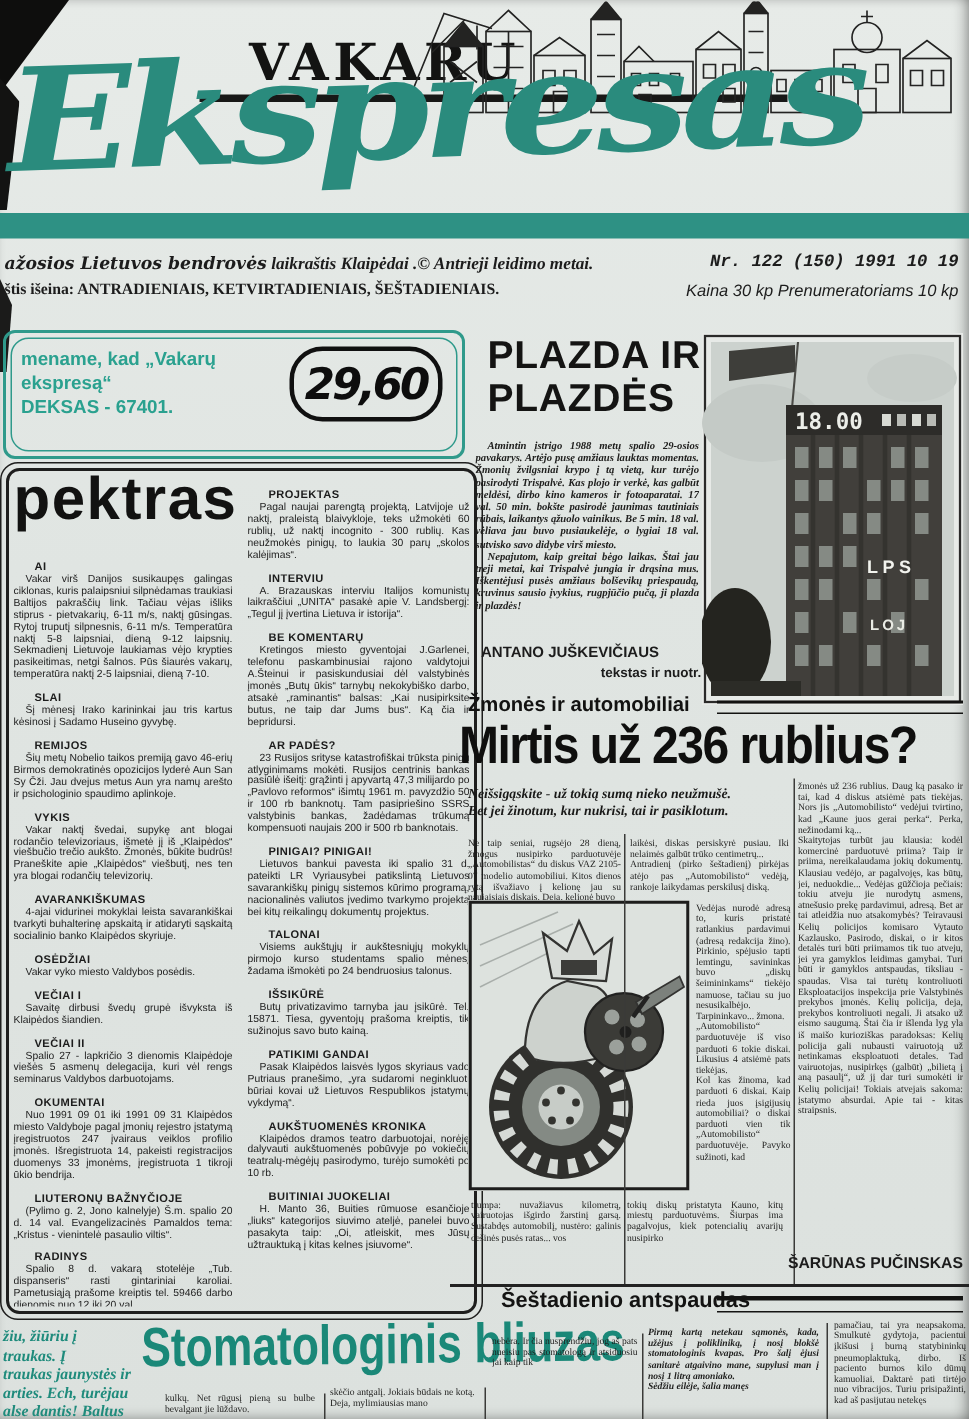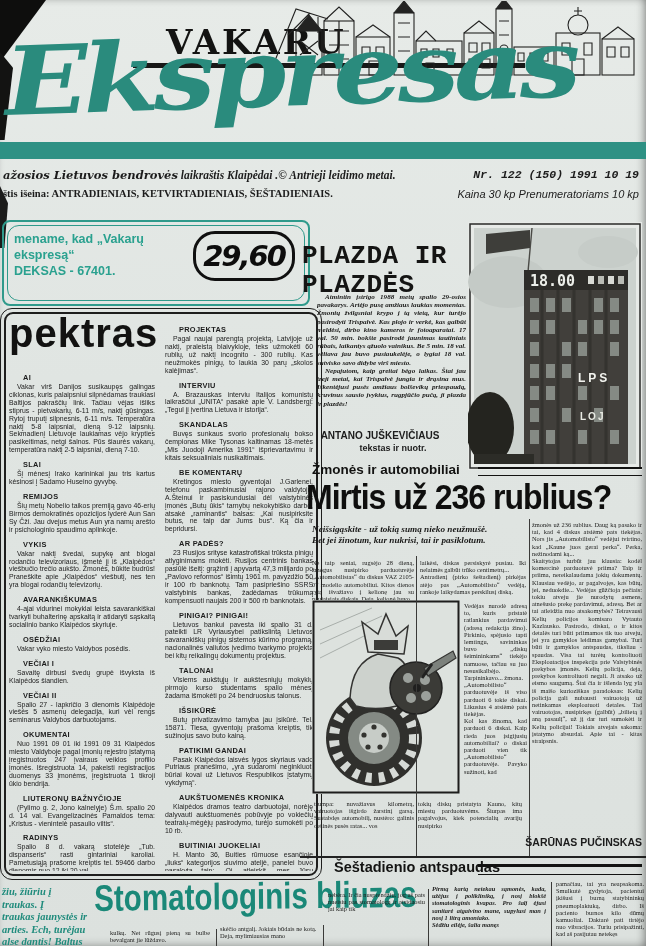--- a/index.html
+++ b/index.html
@@ -36,27 +36,27 @@
   
   .spkbox{left:0;top:308px;width:320px;height:570px;border:1.5px solid #1e1e1d;border-radius:12px;}
   .spkbox::before{content:"";position:absolute;inset:3px;border:2.5px solid #1e1e1d;border-radius:9px;}
   .spktitle{left:8px;top:2px;font-family:"Liberation Sans",sans-serif;font-weight:bold;font-size:40px;letter-spacing:1px;color:#121211;}
   .spkcol{position:absolute;overflow:hidden;}
   .spkcol-l{left:8px;top:58px;width:146px;height:504px;}
   .spkcol-r{left:164px;top:10px;width:148px;height:552px;}
   .spk-sec h4{margin:6px 0 1px 14px;font-family:"Liberation Sans",sans-serif;font-size:7.4px;font-weight:bold;letter-spacing:.3px;}
   .spk-sec p{margin:0;font-family:"Liberation Sans",sans-serif;font-size:6.9px;line-height:7.9px;text-align:justify;text-indent:8px;color:#222;}
   
-  .plazda-head{left:302px;top:222px;width:154px;font-family:Liberation Mono, monospace;font-weight:bold;
-    font-size:26px;line-height:29px;letter-spacing:.5px;color:#141413;margin-top:20px;}
+  .plazda-head{left:325px;top:222px;width:154px;font-family:Liberation Sans, sans-serif;font-weight:bold;
+    font-size:26px;line-height:29px;letter-spacing:.5px;color:#141413;}
   .photo{left:468px;top:222px;width:174px;height:248px;}
   .plazda-text{left:317px;top:293px;width:149px;height:134px;overflow:hidden;}
   .plazda-text p{margin:0;font-style:italic;font-weight:bold;font-size:7.1px;line-height:8.2px;text-align:justify;text-indent:8px;color:#20201f;}
   .pl-by1{left:318px;top:430px;width:124px;text-align:center;font-family:"Liberation Sans",sans-serif;font-weight:bold;font-size:10px;}
-  .pl-by2{left:318px;top:443px;width:150px;text-align:center;font-family:"Liberation Sans",sans-serif;font-weight:bold;font-size:9px;}
+  .pl-by2{left:318px;top:443px;width:150px;text-align:center;font-family:"Liberation Sans",sans-serif;font-weight:bold;font-size:9px;padding-left:41px;}
   
   .kicker{left:312px;top:462px;font-family:"Liberation Sans",sans-serif;font-weight:bold;font-size:13.5px;color:#121211;}
   .kicker-rule{left:478px;top:467px;width:164px;height:6px;border-top:2.5px solid #121211;border-bottom:1.5px solid #121211;}
   .mirtis-head{left:306px;top:477px;width:340px;font-family:"Liberation Sans",sans-serif;font-weight:bold;
     font-size:32px;letter-spacing:-1px;transform:scaleY(1.1);transform-origin:left top;color:#0f0f0e;white-space:nowrap;}
   .standfirst{left:312px;top:524px;width:220px;font-weight:bold;font-style:italic;font-size:9.2px;line-height:11px;color:#191918;}
   .tiny{font-family:"Liberation Serif",serif;font-size:6.4px;line-height:7.2px;text-align:justify;color:#1d1d1c;overflow:hidden;white-space:pre-line;}
   .vrule{width:1px;background:#3a3a38;}
   .knightbox{left:312px;top:600px;width:148px;height:194px;}
   .mirtis-by{left:510px;top:836px;width:132px;text-align:right;font-family:"Liberation Sans",sans-serif;font-weight:bold;font-size:10.5px;}
@@ -195,24 +195,20 @@
         <section class="spk-sec">
           <h4>PROJEKTAS</h4>
           <p>Pagal naujai parengtą projektą, Latvijoje už naktį, praleistą blaivykloje, teks užmokėti 60 rublių, už naktį incognito - 300 rublių. Kas neužmokės pinigų, to laukia 30 parų „skolos kalėjimas“.</p>
         </section>
 
         <section class="spk-sec">
           <h4>INTERVIU</h4>
           <p>A. Brazauskas interviu Italijos komunistų laikraščiui „UNITA“ pasakė apie V. Landsbergį: „Tegul jį įvertina Lietuva ir istorija“.</p>
         </section>
 
-        <section class="spk-sec">
-          <h4>SKANDALAS</h4>
-          <p>Buvęs sunkaus svorio profesionalų bokso čempionas Mike Tysonas kaltinamas 18-metės „Mis Juodoji Amerika 1991“ išprievartavimu ir kitais seksualiniais nusikaltimais.</p>
-        </section>
 
         <section class="spk-sec">
           <h4>BE KOMENTARŲ</h4>
           <p>Kretingos miesto gyventojai J.Garlenei, telefonu paskambinusiai rajono valdytojui A.Šteinui ir pasiskundusiai dėl valstybinės įmonės „Butų ūkis“ tarnybų nekokybiško darbo, atsakė „raminantis“ balsas: „Kai nusipirksite butus, ne taip dar Jums bus“. Ką čia ir bepridursi.</p>
         </section>
 
         <section class="spk-sec">
           <h4>AR PADĖS?</h4>
           <p>23 Rusijos srityse katastrofiškai trūksta pinigų atlyginimams mokėti. Rusijos centrinis bankas pasiūlė išeitį: grąžinti į apyvartą 47,3 milijardo po „Pavlovo reformos“ išimtų 1961 m. pavyzdžio 50 ir 100 rb banknotų. Tam pasipriešino SSRS valstybinis bankas, žadėdamas trūkumą kompensuoti naujais 200 ir 500 rb banknotais.</p>
         </section>

